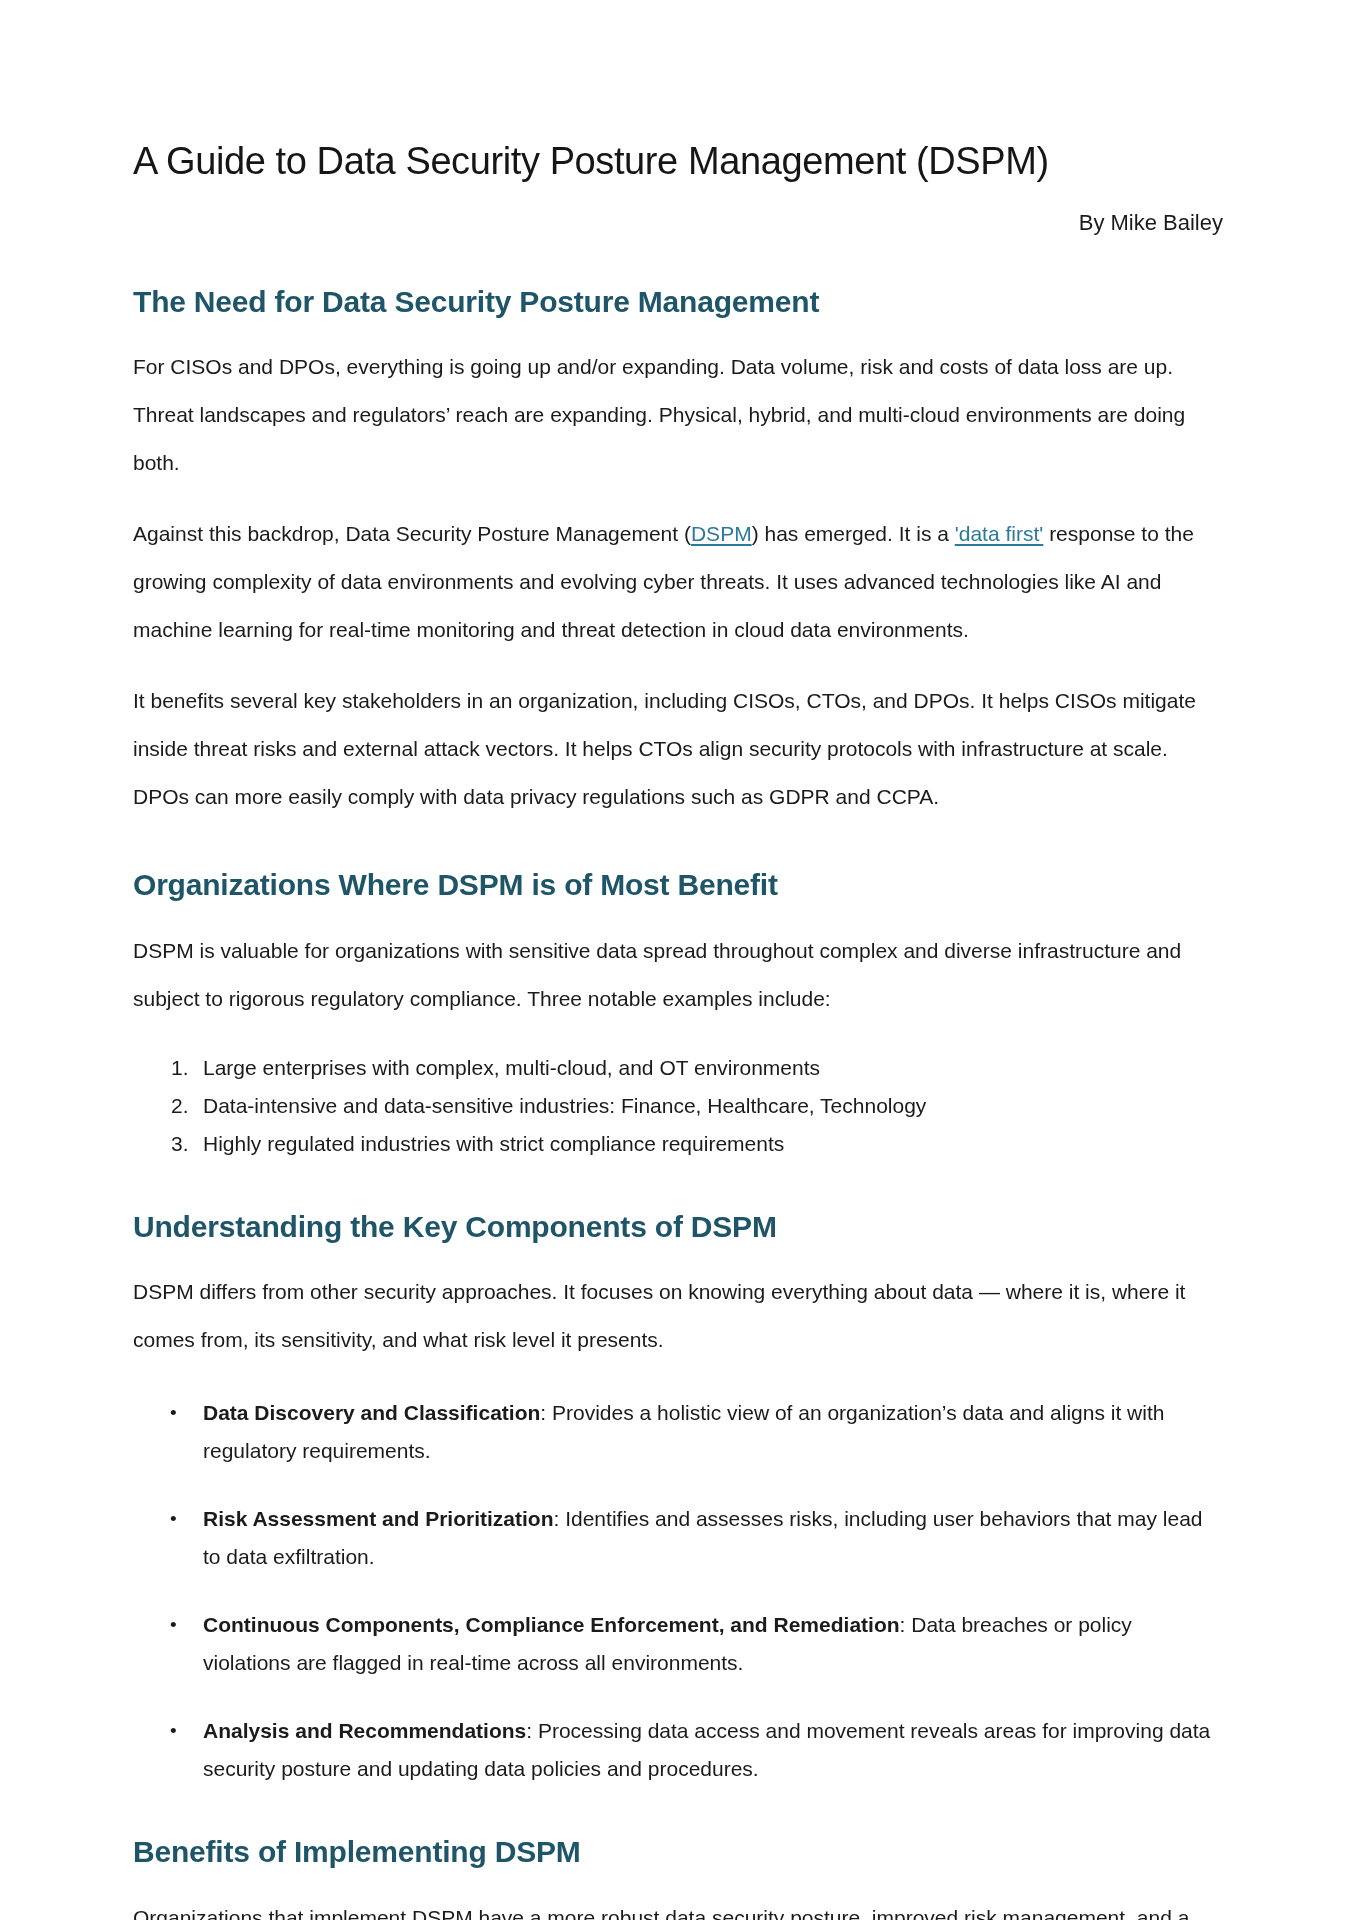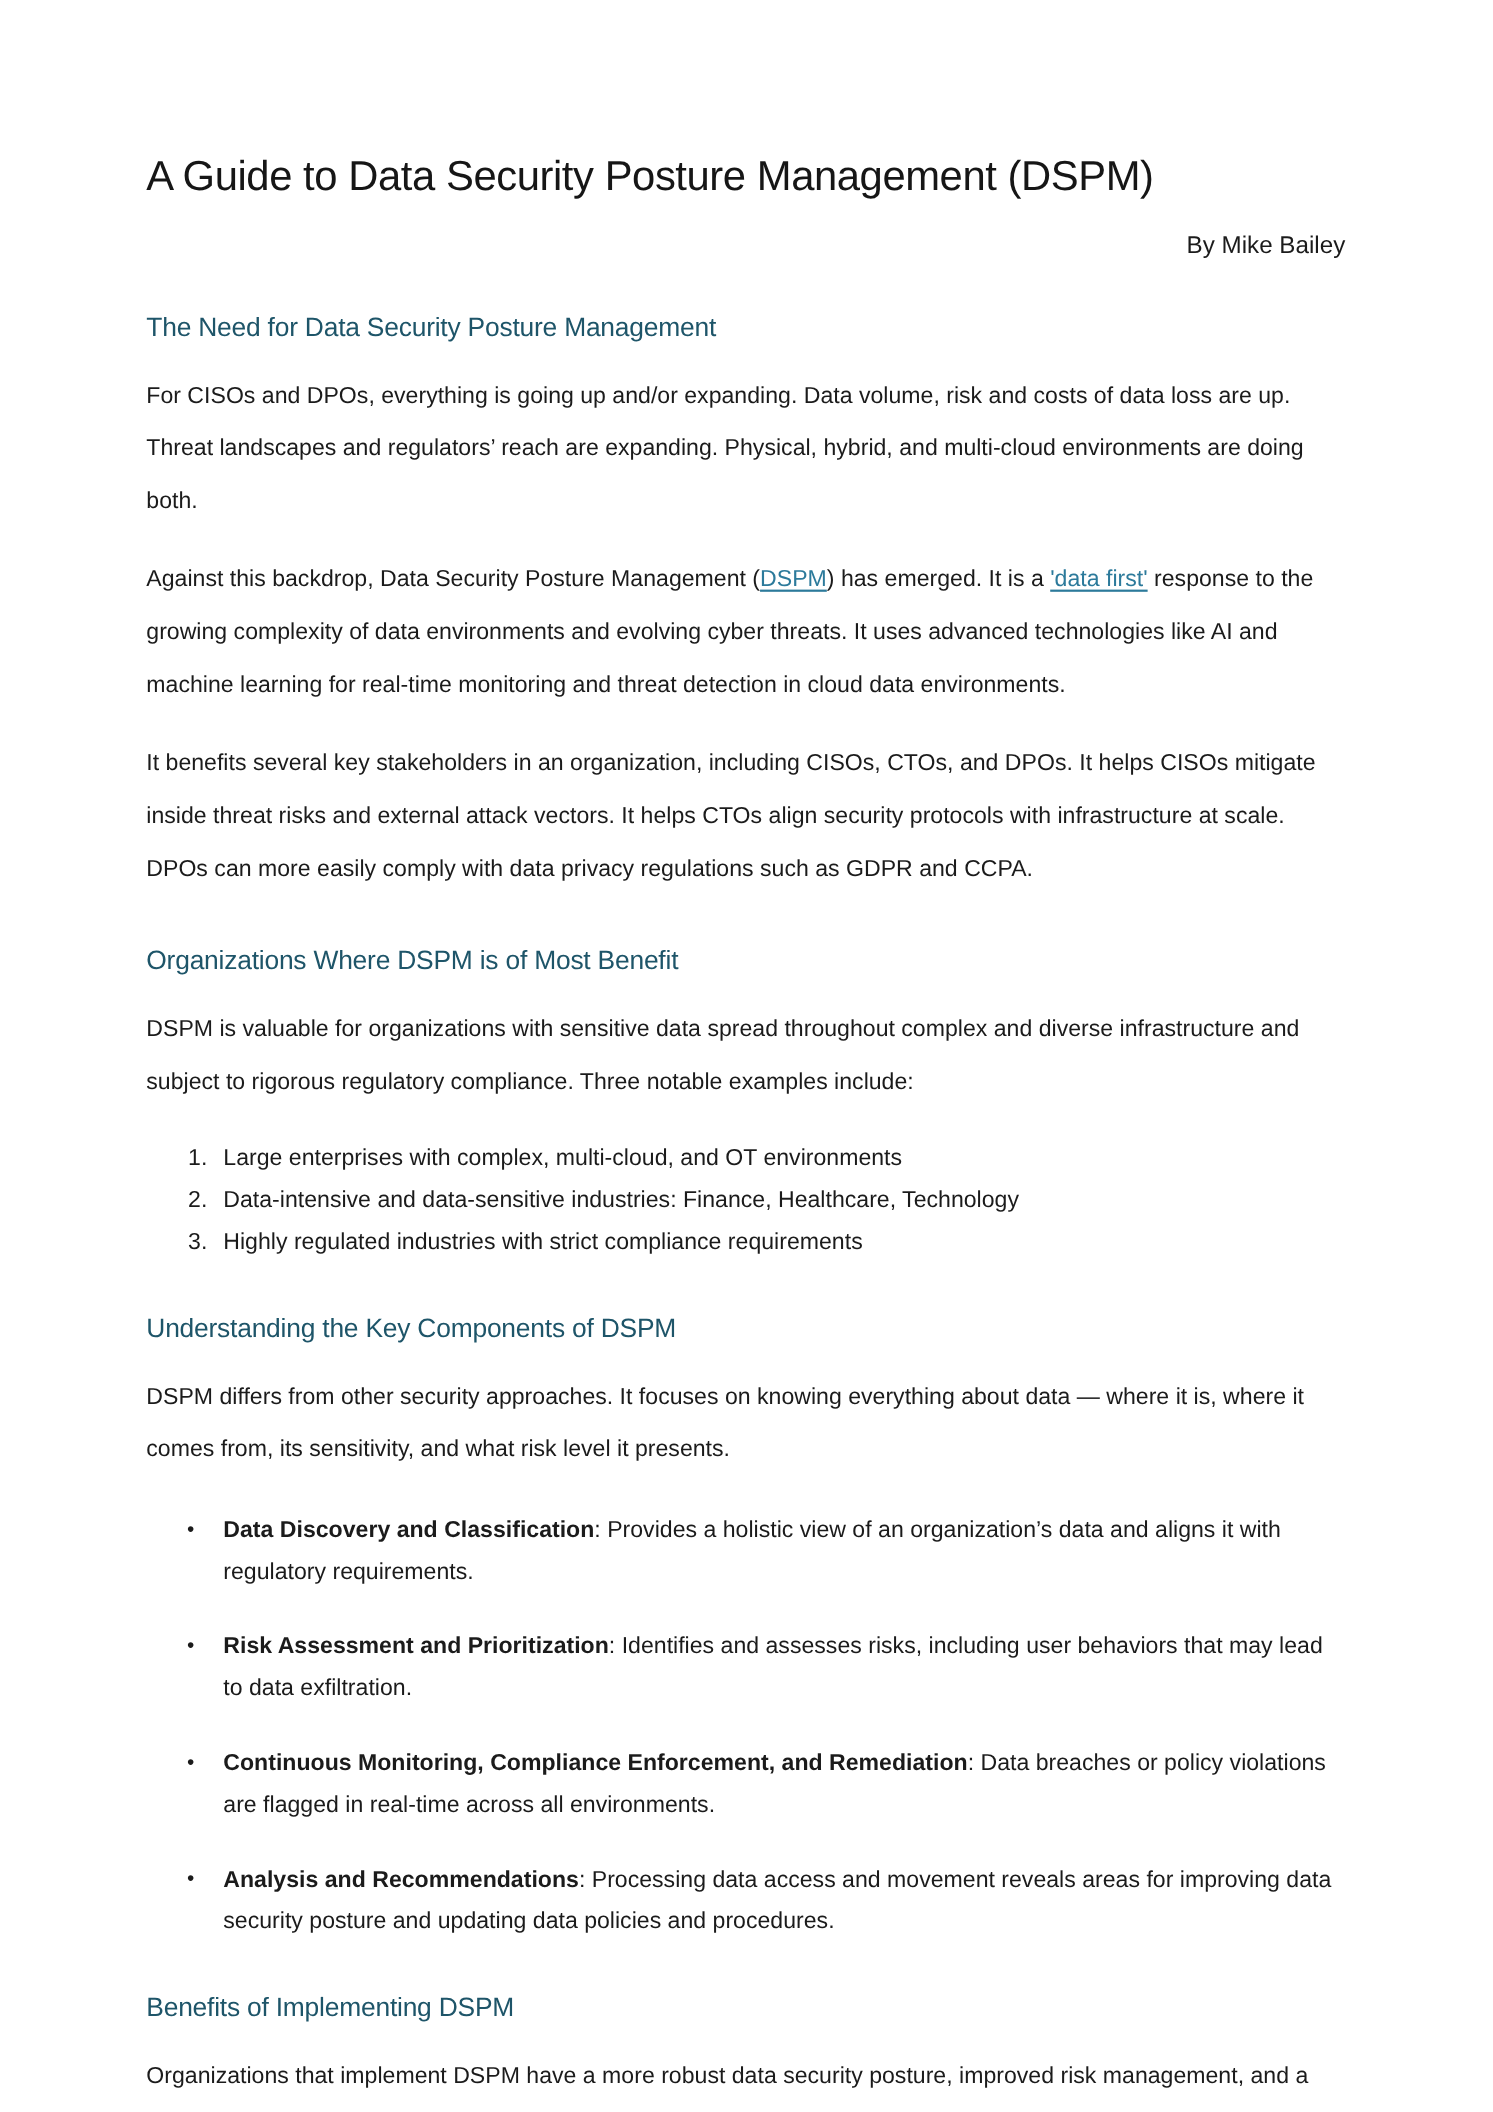--- a/index.html
+++ b/index.html
@@ -28,22 +28,22 @@
     color:#161616;
     margin:0;
   }
   .byline{
     font-size:22px;
     line-height:1.3;
     margin:25px 0 0 0;
     text-align:right;
   }
   .section-heading{
-    font-size:24px;
-    font-weight:400;
+    font-size:30px;
+    font-weight:700;
     letter-spacing:-0.2px;
     color:var(--heading-accent);
     margin:45px 0 0 0;
     line-height:1.25;
   }
   .body-text{
     font-size:21px;
     line-height:48px;
     margin:23px 0 0 0;
   }
@@ -121,21 +121,21 @@
     <div class="bullet-item">
       <span class="bullet-marker">•</span>
       <span class="bullet-text"><strong>Data Discovery and Classification</strong><span>: Provides a holistic view of an organization’s data and aligns it with regulatory requirements.</span></span>
     </div>
     <div class="bullet-item">
       <span class="bullet-marker">•</span>
       <span class="bullet-text"><strong>Risk Assessment and Prioritization</strong><span>: Identifies and assesses risks, including user behaviors that may lead to data exfiltration.</span></span>
     </div>
     <div class="bullet-item">
       <span class="bullet-marker">•</span>
-      <span class="bullet-text"><strong>Continuous Monitoring, Compliance Enforcement, and Remediation</strong><span>: Data breaches or policy violations are flagged in real-time across all environments.</span></span>
+      <span class="bullet-text"><strong>Continuous Components, Compliance Enforcement, and Remediation</strong><span>: Data breaches or policy violations are flagged in real-time across all environments.</span></span>
     </div>
     <div class="bullet-item">
       <span class="bullet-marker">•</span>
       <span class="bullet-text"><strong>Analysis and Recommendations</strong><span>: Processing data access and movement reveals areas for improving data security posture and updating data policies and procedures.</span></span>
     </div>
   </div>
 
   <h2 class="section-heading">Benefits of Implementing DSPM</h2>
   <p class="body-text">Organizations that implement DSPM have a more robust data security posture, improved risk management, and a more efficient security operation.</p>
   <p class="body-text">Against benefits include:</p>

